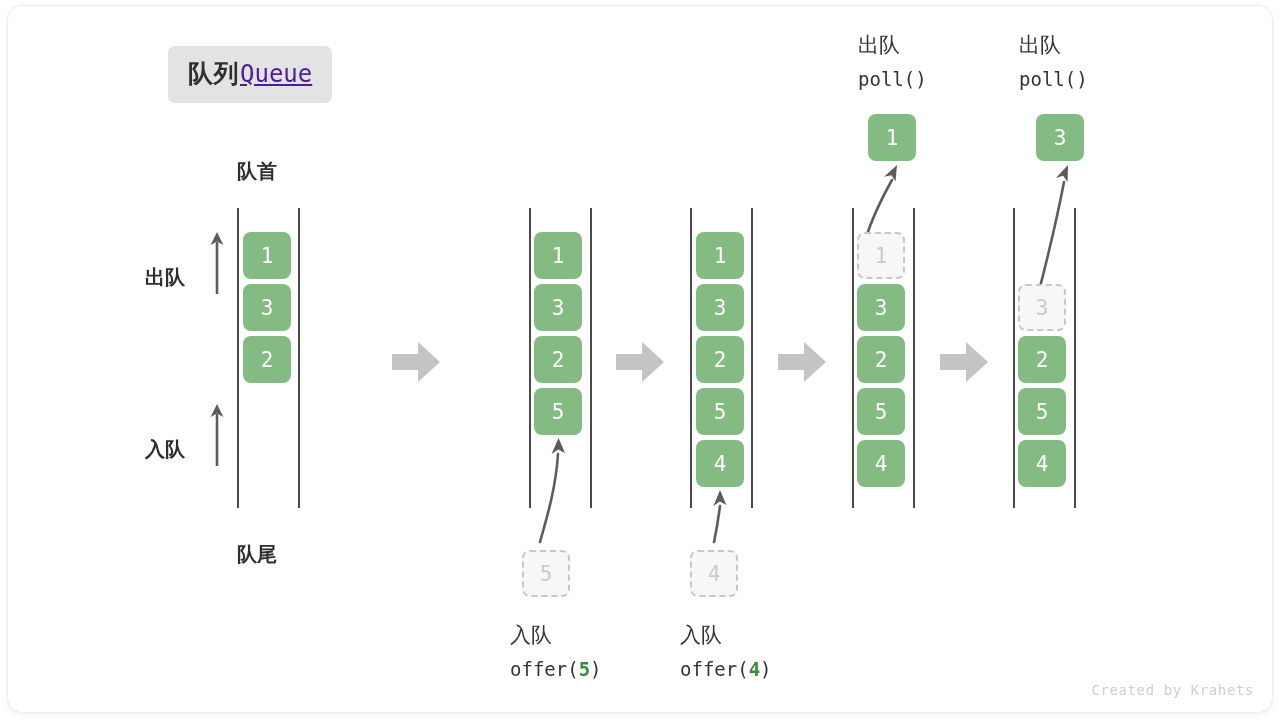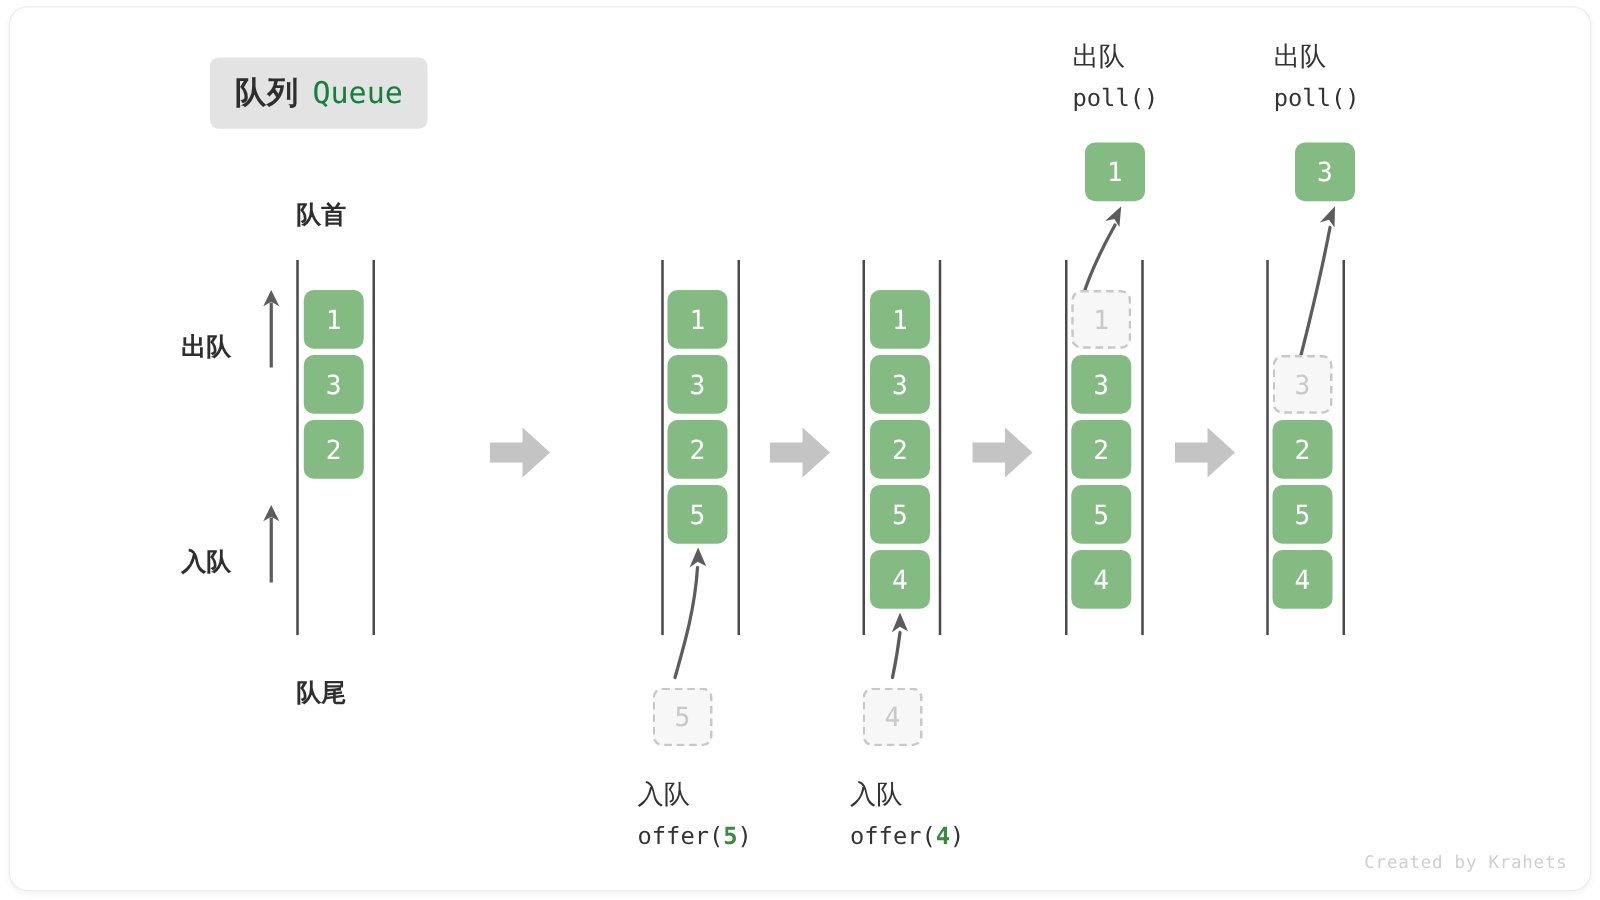--- a/index.html
+++ b/index.html
@@ -27,30 +27,31 @@
   }
 
   
   .title-badge {
     position: absolute;
     left: 168px; top: 46px;
     padding: 11px 20px 13px 20px;
     background: #e3e3e3;
     border-radius: 7px;
     white-space: nowrap;
-    display: flex; align-items: baseline; gap: 11px;
+    display: flex; align-items: baseline; gap: 1px;
   }
   .title-cn {
     font-size: 25px; font-weight: bold; color: #2e2e2e;
     font-family: "DejaVu Sans", "Liberation Sans", sans-serif;
     letter-spacing: 0.5px;
   }
   .title-en {
-    font-size: 24px; color: #15803d;
-    font-family: "DejaVu Sans Mono", "Liberation Mono", monospace;
+    font-size: 24px; color: #4c1d95;
+    font-family: "DejaVu Sans Mono", "Liberation Mono", monospace;
+    text-decoration: underline;
   }
 
   
   .cjk-bold {
     position: absolute;
     font-family: "DejaVu Sans", "Liberation Sans", sans-serif;
     font-weight: bold;
     font-size: 20px;
     color: #2e2e2e;
     white-space: nowrap;

